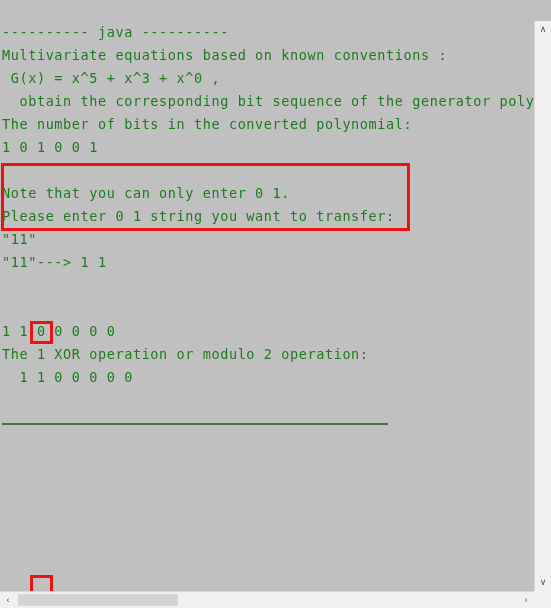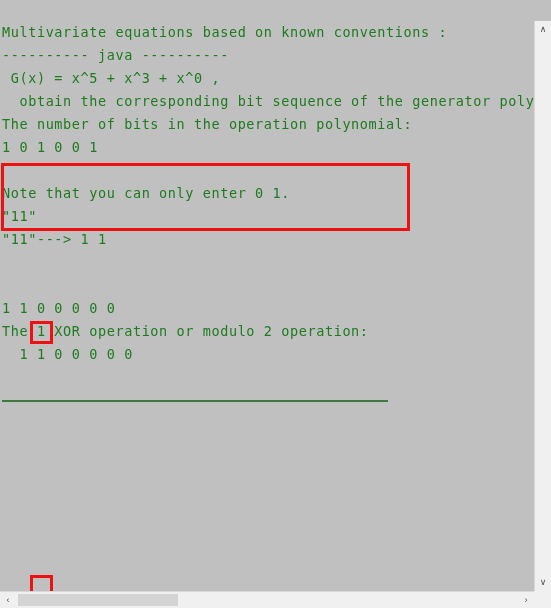--- a/index.html
+++ b/index.html
@@ -207,28 +207,29 @@
 
 <div id="window">
 
   <div id="titlebar">
     <div id="title-text">Output window</div>
     <div id="close-button">✕</div>
   </div>
 
   <div id="console">
     <div id="console-lines">
+        <div class="line">---------- java ----------</div>
         <div class="line">Multivariate equations based on known conventions :</div>
-        <div class="line">---------- java ----------</div>
         <div class="line"> G(x) = x^5 + x^3 + x^0 ,</div>
         <div class="line">  obtain the corresponding bit sequence of the generator poly</div>
-        <div class="line">The number of bits in the operation polynomial:</div>
+        <div class="line">The number of bits in the converted polynomial:</div>
         <div class="line">1 0 1 0 0 1</div>
         <div class="line"></div>
         <div class="line">Note that you can only enter 0 1.</div>
+        <div class="line">Please enter 0 1 string you want to transfer:</div>
         <div class="line">"11"</div>
         <div class="line">"11"---&gt; 1 1</div>
         <div class="line"></div>
         <div class="line"></div>
         <div class="line">1 1 0 0 0 0 0</div>
         <div class="line">The 1 XOR operation or modulo 2 operation:</div>
         <div class="line">  1 1 0 0 0 0 0</div>
         <div class="line"></div>
         <div class="line rule"></div>
         <div class="line"></div>

